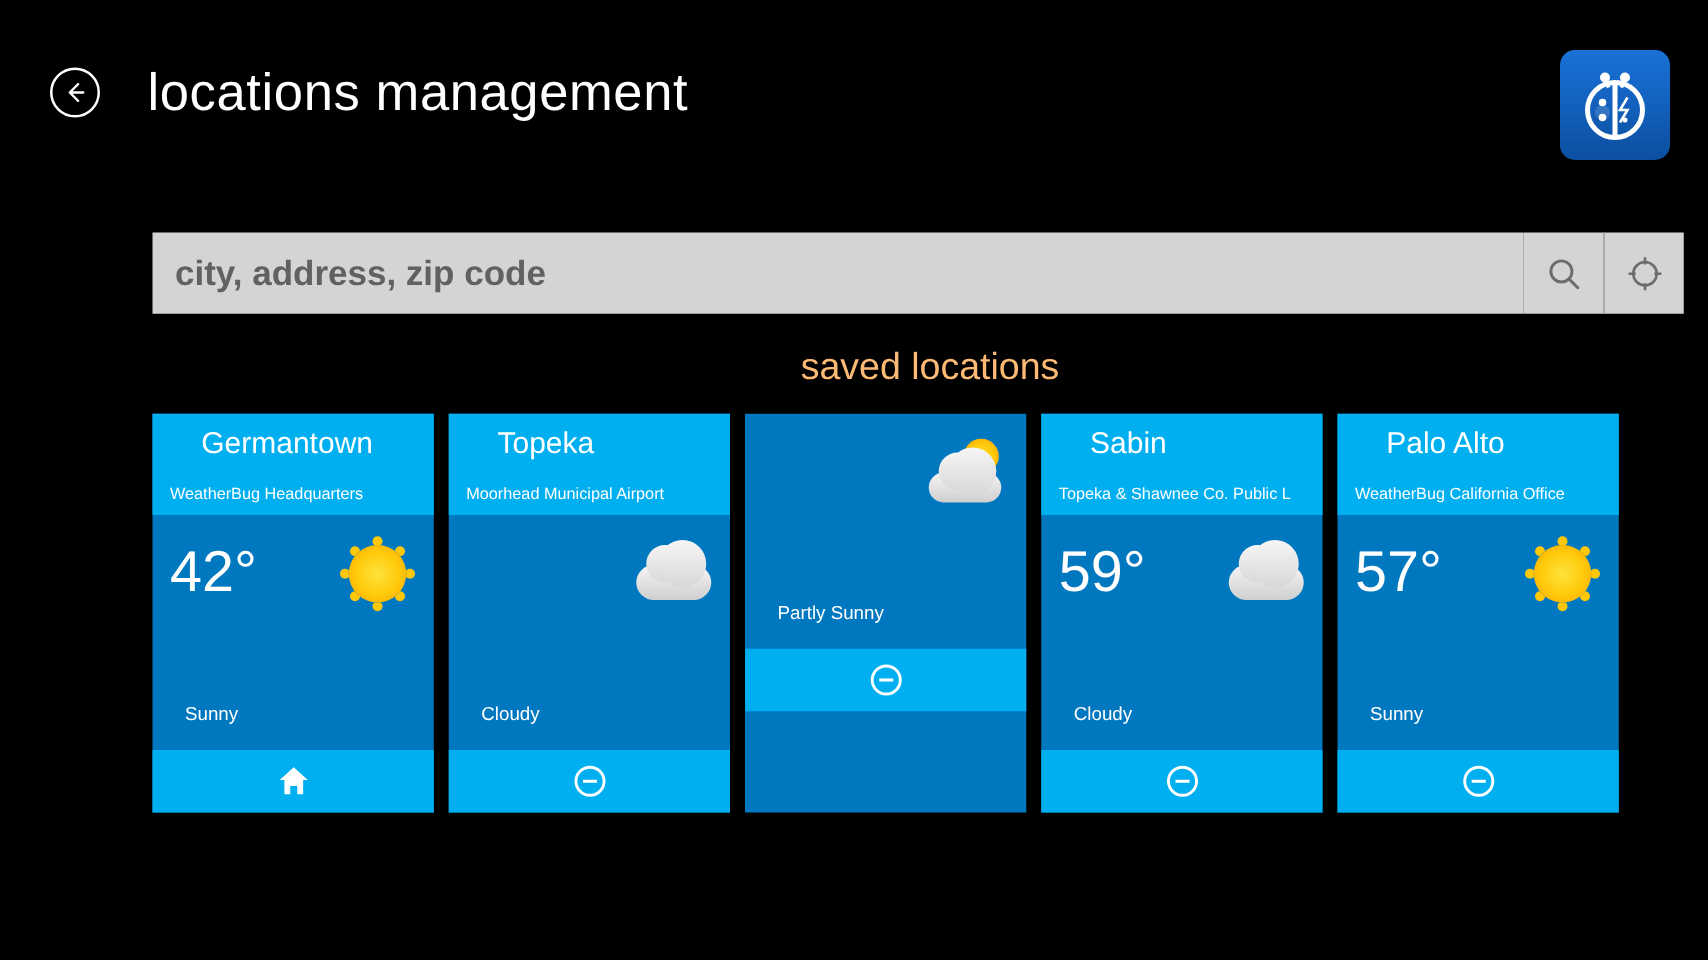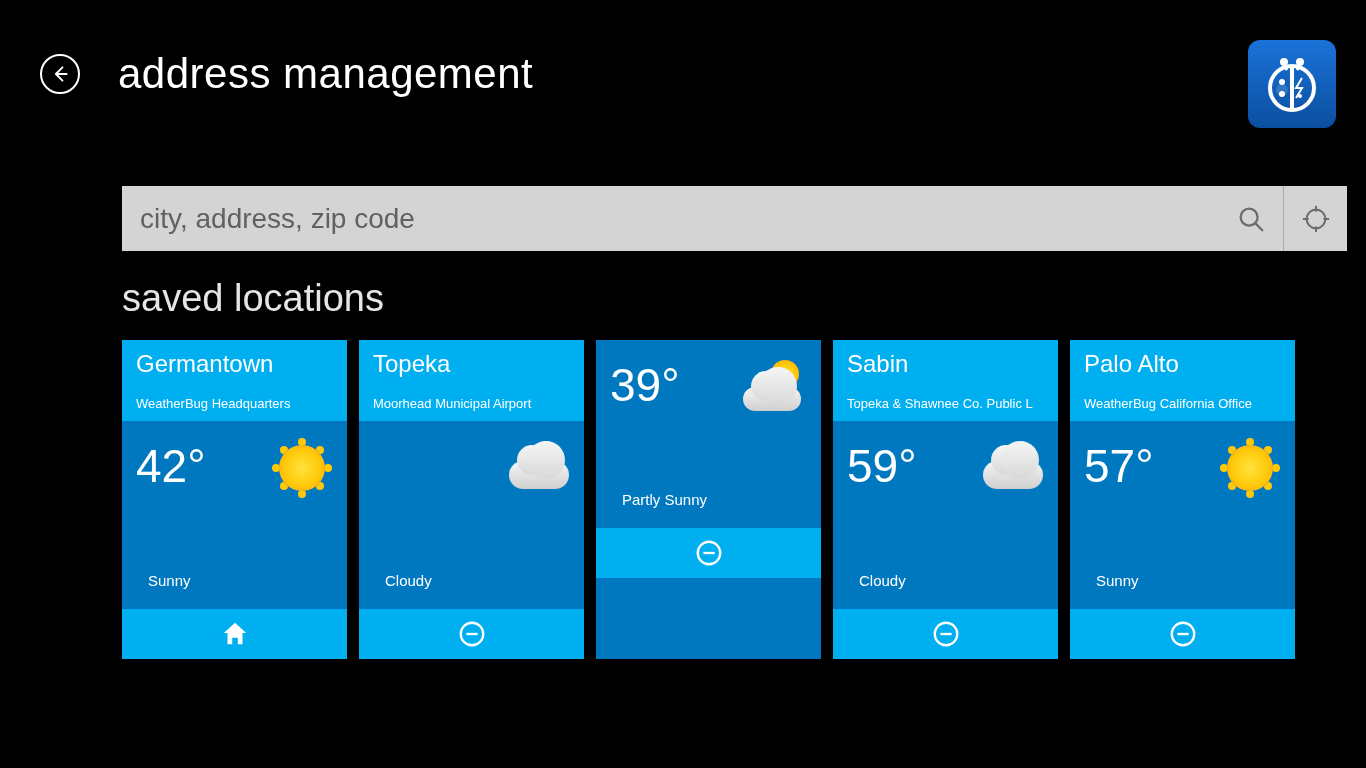--- a/index.html
+++ b/index.html
@@ -54,62 +54,64 @@
     .search-row {
       display: flex;
       width: 1225px;
       height: 65px;
     }
     .search-input {
       flex: 1;
       background: #d4d4d4;
       border: none;
       font-size: 28px;
-      font-weight: 400;
+      font-weight: 700;
       color: #616161;
       padding: 0 18px;
       outline: none;
       font-family: "Segoe UI Light", "Segoe UI", sans-serif;
     }
     .search-input::placeholder { color: #616161; }
     .search-icon-box, .locate-btn {
       width: 64px;
       background: #d4d4d4;
       display: flex;
       align-items: center;
       justify-content: center;
       cursor: pointer;
     }
     .locate-btn { border-left: 1px solid #aaa; }
     .search-icon-box svg, .locate-btn svg { width: 30px; height: 30px; stroke: #6d6d6d; fill: none; }
     .section-title {
-      color: #e5e5e5;
-      font-size: 38px;
+      color: #fdba74;
+      font-size: 30px;
       font-weight: 300;
       margin: 26px 0 20px 0;
+      text-align: center;
     }
     .tiles {
       display: flex;
       gap: 12px;
     }
     .tile {
       width: 225px;
       background: #0078bf;
       cursor: pointer;
       display: flex;
       flex-direction: column;
     }
     .tile-head {
       background: #00aff0;
       padding: 10px 14px 10px 14px;
     }
     .tile-city {
       font-size: 24px;
       font-weight: 300;
       line-height: 1.2;
+      margin-left: 25px;
     }
     .tile-station {
       font-size: 13px;
       font-weight: 400;
       margin-top: 17px;
       white-space: nowrap;
       overflow: hidden;
     }
     .tile-body {
       padding: 18px 14px 12px 14px;
@@ -188,21 +190,21 @@
   </style>
 </head>
 <body>
 
 <div class="header">
   <div class="back-btn">
     <svg viewBox="0 0 24 24">
       <path d="M15 4 L7 12 L15 20 M7 12 H20" stroke="#fff" stroke-width="2.2" fill="none" stroke-linecap="round" stroke-linejoin="round"></path>
     </svg>
   </div>
-  <h1 class="page-title">address management</h1>
+  <h1 class="page-title">locations management</h1>
   <div class="app-logo">
     <svg viewBox="0 0 64 64">
       <circle cx="32" cy="36" r="22" fill="none" stroke="#fff" stroke-width="4"></circle>
       <line x1="32" y1="14" x2="32" y2="58" stroke="#fff" stroke-width="4"></line>
       <circle cx="24" cy="10" r="4" fill="#fff"></circle>
       <circle cx="40" cy="10" r="4" fill="#fff"></circle>
       <line x1="24" y1="12" x2="27" y2="18" stroke="#fff" stroke-width="3"></line>
       <line x1="40" y1="12" x2="37" y2="18" stroke="#fff" stroke-width="3"></line>
       <path d="M22 32 a6 6 0 0 1 0 12 a6 6 0 0 1 0 -12" fill="#fff" opacity="0.15"></path>
       <circle cx="22" cy="30" r="3" fill="#fff"></circle>
@@ -267,21 +269,20 @@
         </div>
         <div class="tile-footer">
           <svg viewBox="0 0 32 32">
             <circle cx="16" cy="16" r="12" fill="none" stroke="#fff" stroke-width="2.5"></circle>
             <line x1="10" y1="16" x2="22" y2="16" stroke="#fff" stroke-width="2.5"></line>
           </svg>
         </div>
       </div>
       <div class="tile">
         <div class="tile-body">
-          <div class="tile-temp">39°</div>
           <div class="tile-icon">
             <div class="psunny">
               <div class="mini-sun"></div>
               <div class="cloud"></div>
             </div>
           </div>
           <div class="tile-cond">Partly Sunny</div>
         </div>
         <div class="tile-footer">
           <svg viewBox="0 0 32 32">

